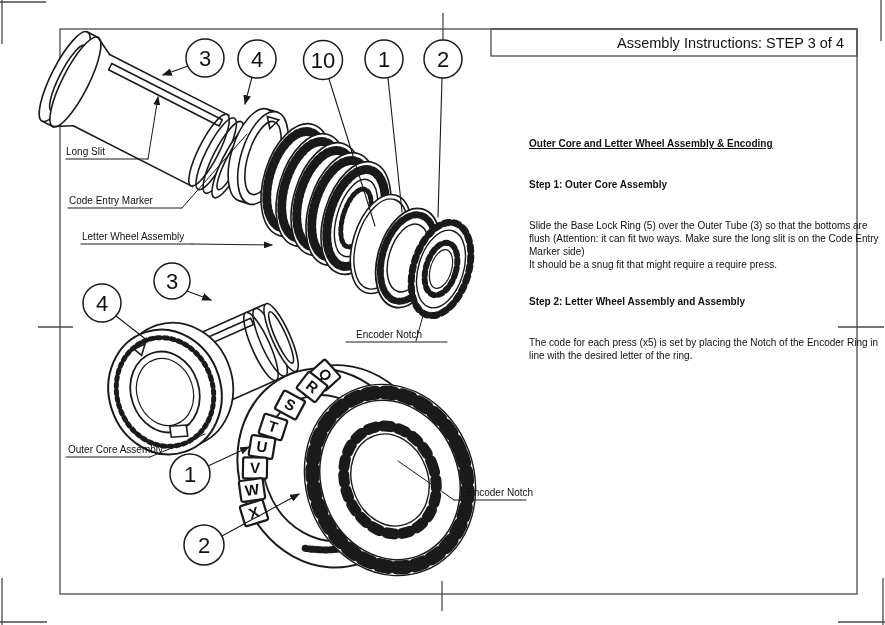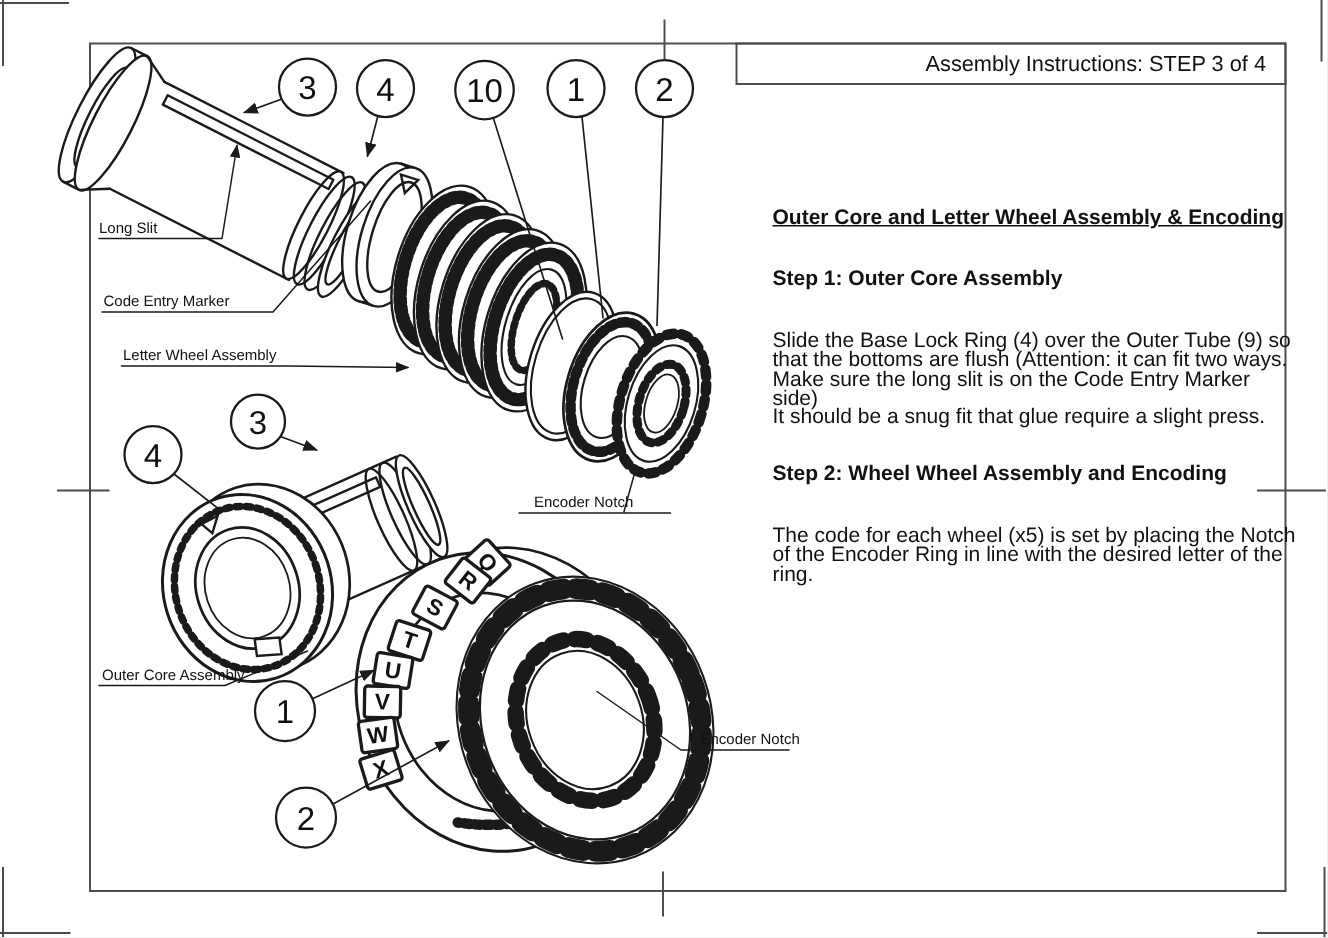--- a/index.html
+++ b/index.html
@@ -1,21 +1,21 @@
 <!DOCTYPE html>
 <html><head>
 <meta charset="utf-8">
 <style>
   html,body{margin:0;padding:0;background:#e8e8e8;}
   .sheet{position:relative;width:885px;height:625px;background:#fff;overflow:hidden;
          font-family:"Liberation Sans", sans-serif;color:#111;}
   svg{position:absolute;left:0;top:0;}
   .title-box{position:absolute;left:492px;top:31px;width:352px;height:18px;
              text-align:right;font-size:14.5px;line-height:24px;color:#111;}
-  .instr{position:absolute;left:515px;top:138px;width:352px;font-size:14px;line-height:12.9px;color:#111;}
+  .instr{position:absolute;left:529px;top:138px;width:352px;font-size:10px;line-height:12.9px;color:#111;}
   .instr .h{font-weight:bold;text-decoration:underline;margin:0 0 14px 0;}
   .instr .st{font-weight:bold;margin:28px 0;}
   .instr .st.sp{margin-top:25px;}
   .instr p{margin:12px 0 0 0;}
   .instr p.tight{margin-top:0;}
 </style>
 </head>
 <body>
 
 <div class="sheet">
@@ -243,19 +243,19 @@
   </g>
 </svg>
 
   <div class="title-box">
     <span>Assembly Instructions:  STEP 3 of 4</span>
   </div>
 
   <div class="instr">
     <div class="h">Outer Core  and Letter Wheel Assembly &amp; Encoding</div>
     <div class="st">Step 1: Outer Core Assembly</div>
-    <p>Slide the Base Lock Ring (4) over the Outer Tube (9) so that the bottoms are flush (Attention: it can fit two ways. Make sure the long slit is on the Code Entry Marker side)</p>
-    <p class="tight">It should be a snug fit that glue require a slight press.</p>
-    <div class="st sp">Step 2: Wheel Wheel Assembly and Encoding</div>
-    <p>The code for each wheel (x5) is set by placing the Notch of the Encoder Ring in line with the desired letter of the ring.</p>
+    <p>Slide the Base Lock Ring (5) over the Outer Tube (3) so that the bottoms are flush (Attention: it can fit two ways. Make sure the long slit is on the Code Entry Marker side)</p>
+    <p class="tight">It should be a snug fit that might require a require press.</p>
+    <div class="st sp">Step 2: Letter Wheel Assembly and Assembly</div>
+    <p>The code for each press (x5) is set by placing the Notch of the Encoder Ring in line with the desired letter of the ring.</p>
   </div>
 
 </div>
 
 </body></html>

